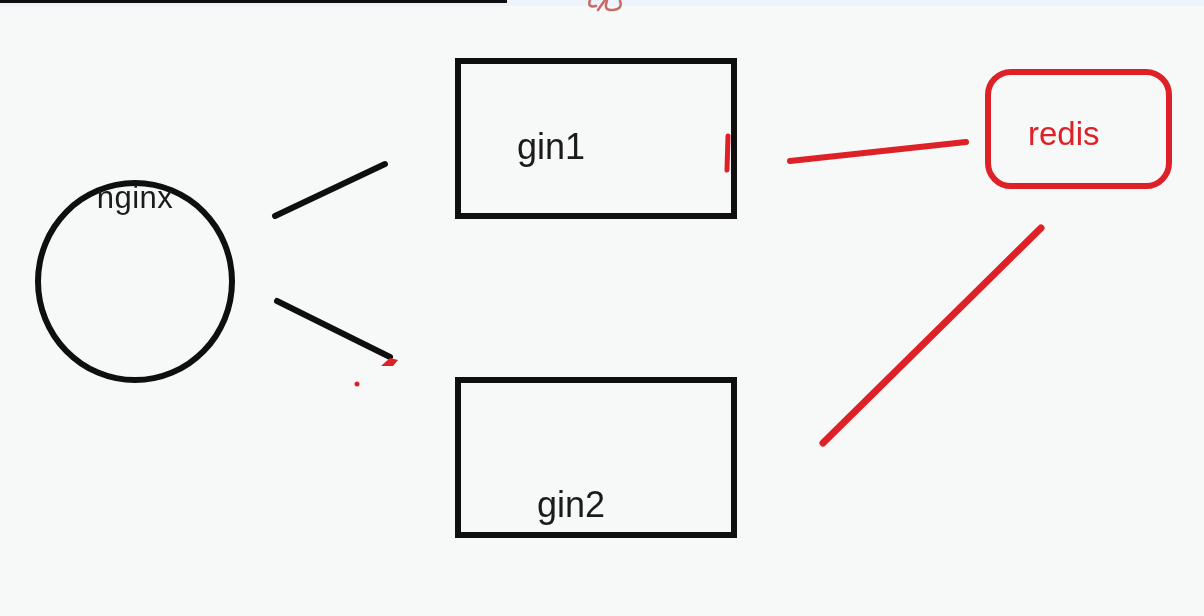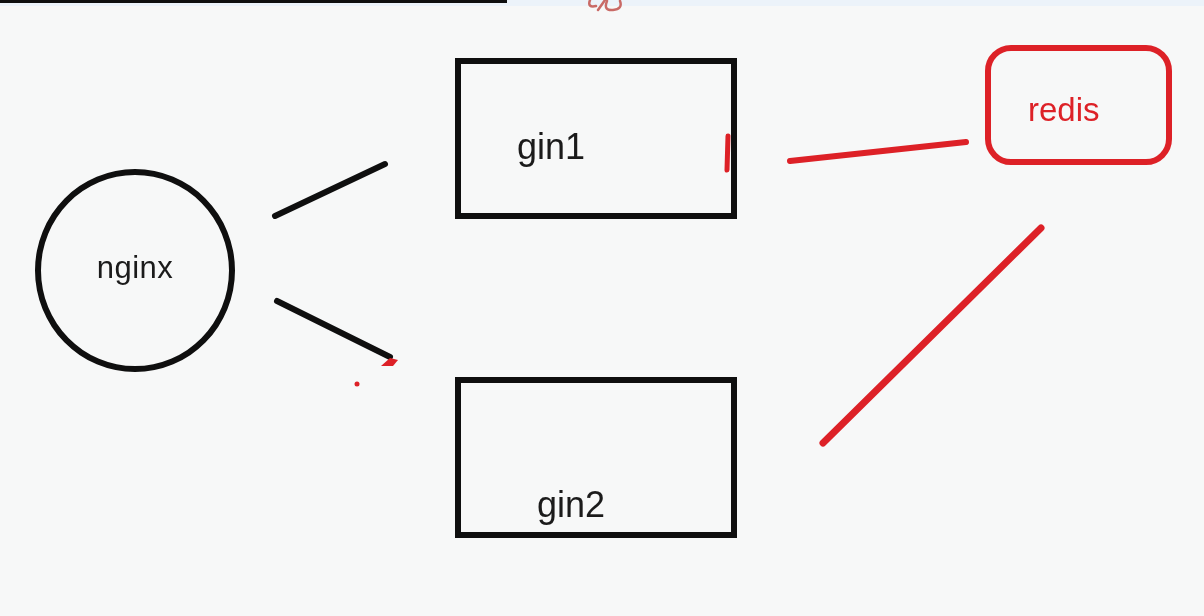--- a/index.html
+++ b/index.html
@@ -35,25 +35,25 @@
     width: 507px; height: 3px;
     background: var(--ink);
   }
 
   .node {
     position: absolute;
     background: transparent;
   }
 
   .node-circle {
-    left: 35px; top: 169px;
+    left: 35px; top: 180px;
     width: 200px; height: 203px;
     border: 6px solid var(--ink);
     border-radius: 50%;
-    display: flex; align-items: center; justify-content: center;
+    display: flex; align-items: flex-start; justify-content: center;
   }
   .node-circle .label {
     font-size: 31px;
     color: var(--label);
     letter-spacing: 0.5px;
     margin-top: -6px;
   }
 
   .node-rect {
     width: 282px; height: 161px;
@@ -63,21 +63,21 @@
   .node-gin2 { left: 455px; top: 377px; }
   .node-rect .label {
     position: absolute;
     font-size: 36px;
     color: var(--label);
   }
   .node-gin1 .label { left: 56px; top: 62px; }
   .node-gin2 .label { left: 76px; top: 58px; margin-top: 43px; }
 
   .node-rounded {
-    left: 985px; top: 45px;
+    left: 985px; top: 69px;
     width: 187px; height: 120px;
     border: 6px solid var(--accent);
     border-radius: 26px;
   }
   .node-rounded .label {
     position: absolute;
     left: 37px; top: 40px;
     font-size: 33px;
     color: var(--accent);
   }

